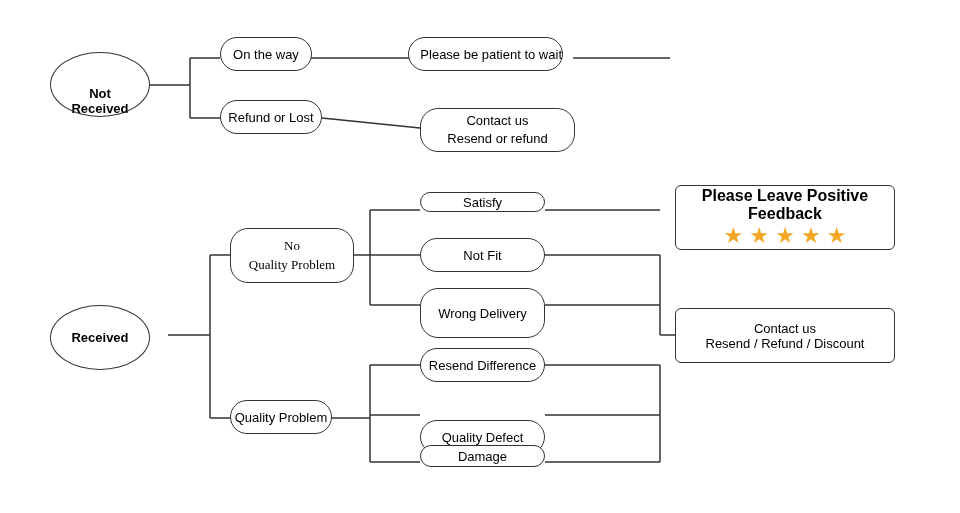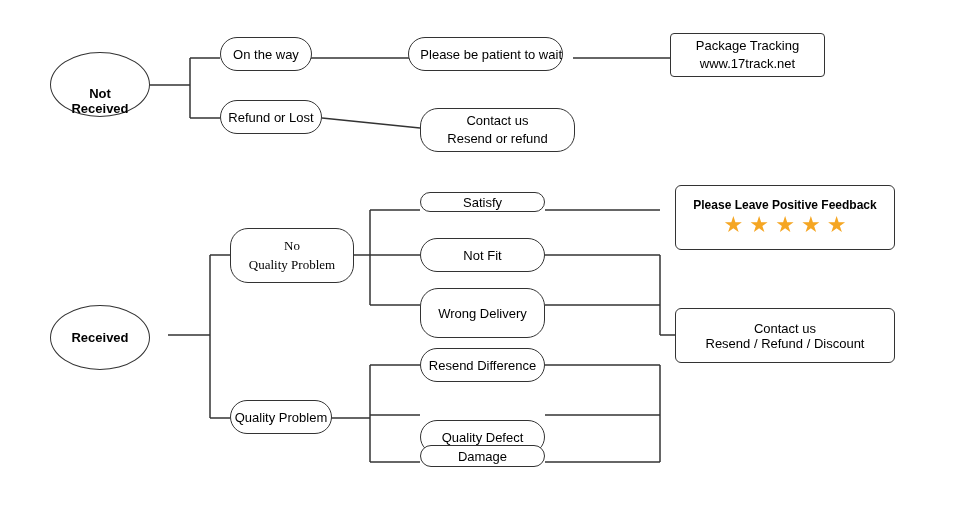--- a/index.html
+++ b/index.html
@@ -62,21 +62,21 @@
       background: #fff;
       display: flex;
       flex-direction: column;
       align-items: center;
       justify-content: center;
       text-align: center;
       padding: 6px 10px;
     }
 
     .feedback-label {
-      font-size: 12px;
+      font-size: 16px;
       font-weight: bold;
       margin-bottom: 0;
     }
 
     .contact-box {
       position: absolute;
       border: 1.5px solid #333;
       border-radius: 6px;
       background: #fff;
       display: flex;
@@ -161,24 +161,20 @@
   </div>
 
   <div class="node rect" style="left:220px; top:100px; width:102px; height:34px;">
     <span>Refund or Lost</span>
   </div>
 
   <div class="node rect" style="left:408px; top:37px; width:155px; height:34px;justify-content:flex-end;">
     <span>Please be patient to wait</span>
   </div>
 
-  <div class="node rect-sharp" style="left:670px; top:33px; width:155px; height:44px; line-height:1.4;">
-    <span style="white-space:pre-line; text-align:center;">Package Tracking
-www.17track.net</span>
-  </div>
 
   <div class="node rect" style="left:420px; top:108px; width:155px; height:44px; line-height:1.4;">
     <span style="white-space:pre-line; text-align:center;">Contact us
 Resend or refund</span>
   </div>
 
   <div class="node oval" style="left:50px; top:305px; width:100px; height:65px; font-size:13px; font-weight:bold;">
     <span>Received</span>
   </div>
 

